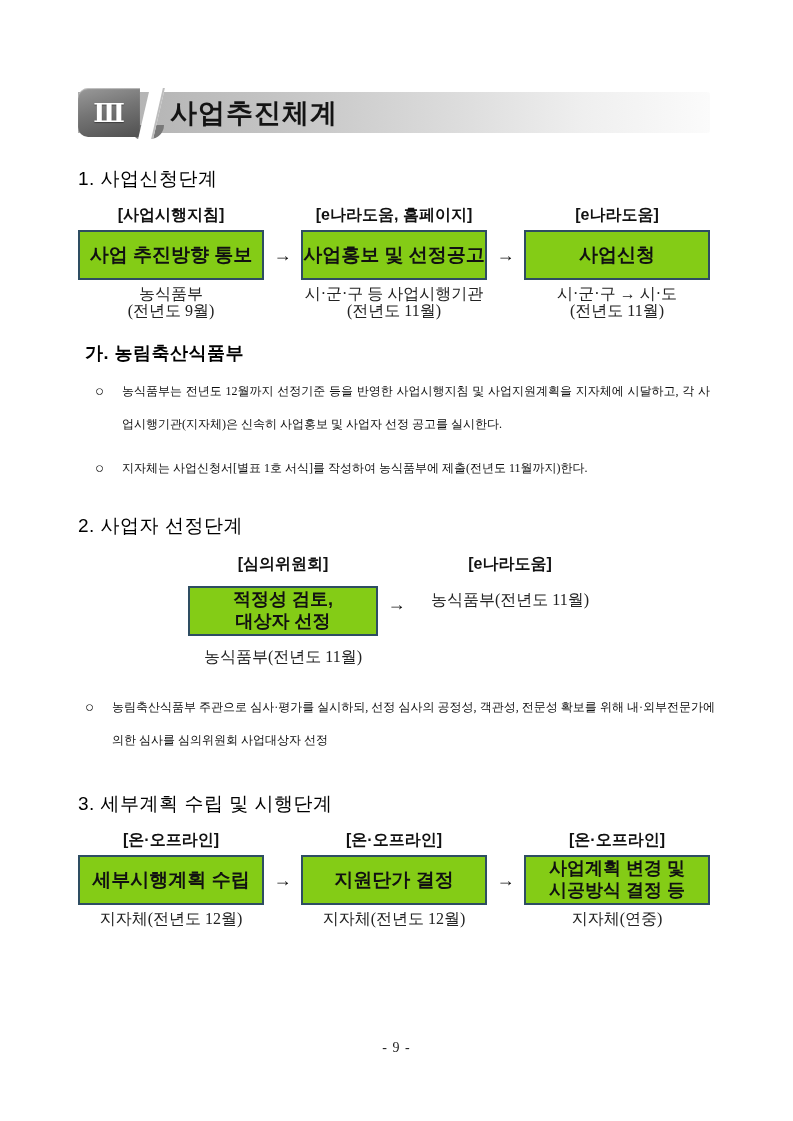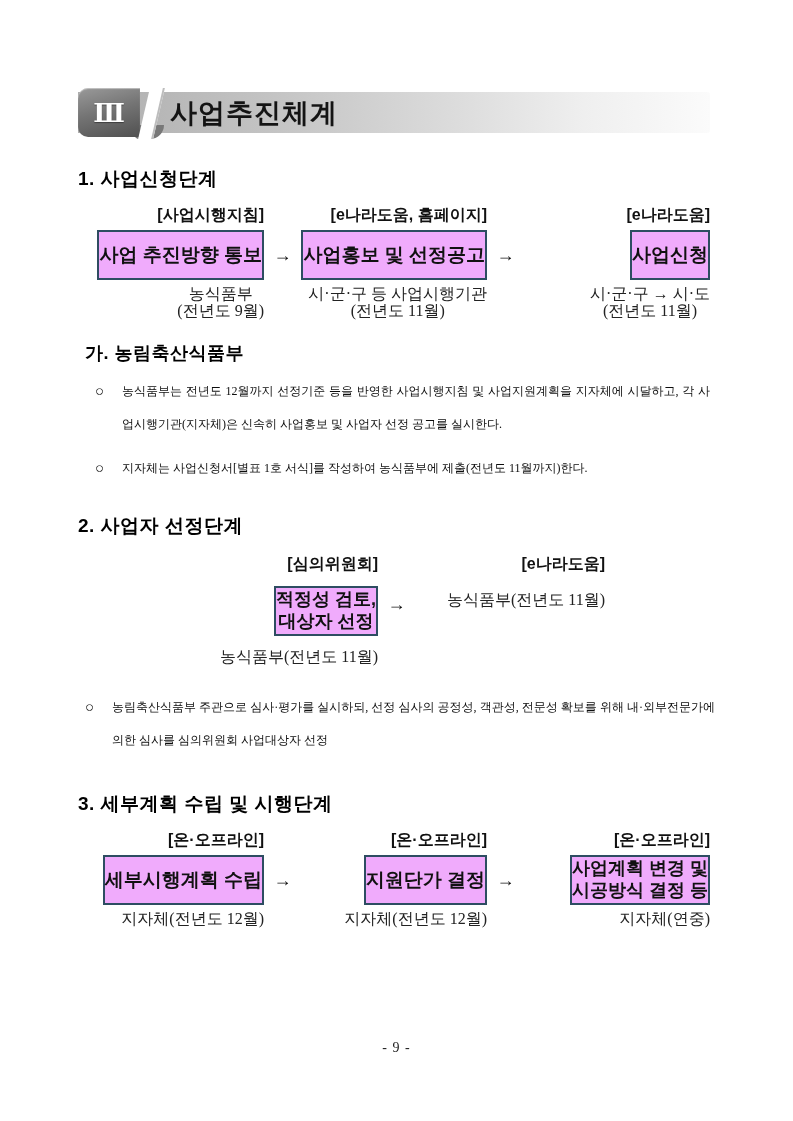--- a/index.html
+++ b/index.html
@@ -44,44 +44,44 @@
     position:absolute; left:92px; top:0; height:41px;
     display:flex; align-items:center;
     font-family:"Liberation Sans","DejaVu Sans",sans-serif;
     font-weight:bold; font-size:27px; color:#141414; letter-spacing:1px;
     z-index:4;
   }
 
   
   .sec-heading {
     font-family:"Liberation Sans","DejaVu Sans",sans-serif;
-    font-weight:bold; font-size:19px; color:#000; letter-spacing:.5px;
+    font-weight:normal; font-size:19px; color:#000; letter-spacing:.5px;
   }
   .sub-heading {
     font-family:"Liberation Sans","DejaVu Sans",sans-serif;
     font-weight:bold; font-size:18px; color:#000;
     margin-left:7px; letter-spacing:.5px;
   }
 
   
   .flow { display:flex; align-items:flex-start; }
-  .flow-step { display:flex; flex-direction:column; width:186px;align-items:flex-end; }
+  .flow-step { display:flex; flex-direction:column; width:186px; }
   .flow--s2 { margin-left:110px; }
   .flow--s2 .flow-step { width:190px;gap:7px; }
   .flow-label {
     text-align:center; font-family:"Liberation Sans","DejaVu Sans",sans-serif;
     font-weight:bold; font-size:16px; height:22px; line-height:22px;
     margin-bottom:4px; white-space:nowrap;
   }
   .flow-box {
     border:2px solid #2e4d62; height:50px;
     display:flex; align-items:center; justify-content:center;
     font-family:"Liberation Sans","DejaVu Sans",sans-serif;
     font-weight:bold; font-size:19px; text-align:center;
-    white-space:pre-line; line-height:1.2; background:#f0abfc;
+    white-space:pre-line; line-height:1.2; background:#84cc16;
   }
   .flow--s2 .flow-box, .flow-box.two-line { font-size:18px; }
   .flow-cap {
     margin-top:5px; text-align:center; font-size:16px; line-height:17px; color:#222;
   }
   .flow-arrow {
     width:37px; height:50px; margin-top:26px;
     display:flex; align-items:center; justify-content:center;
     font-size:18px; color:#111;
   }

